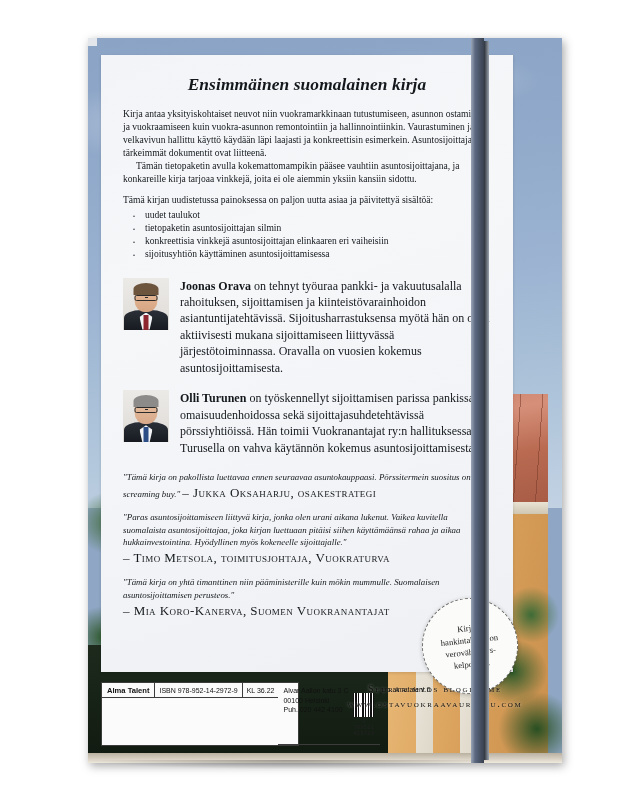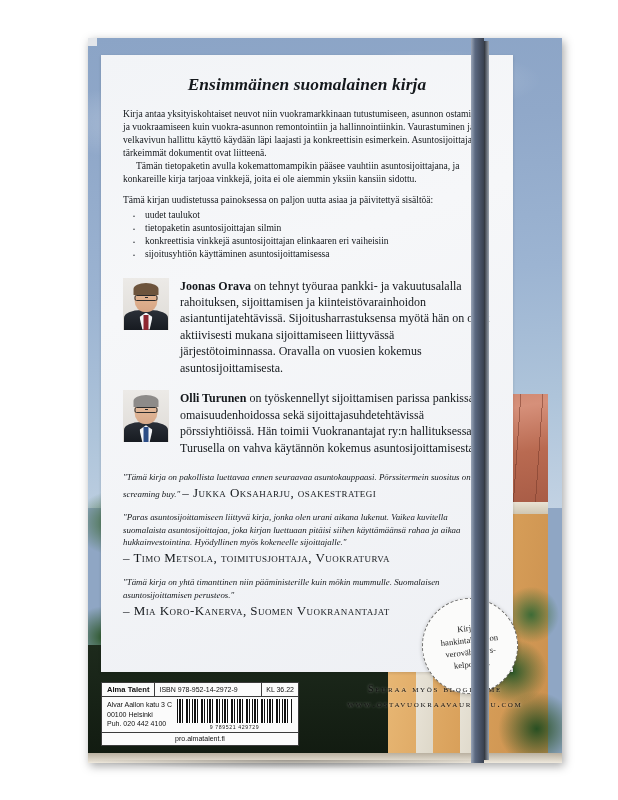--- a/index.html
+++ b/index.html
@@ -264,21 +264,21 @@
 
   
   .pubbox {
     position: absolute;
     left: 13px; top: 644px;
     width: 198px; height: 64px;
     background: #fbfbfb;
     border: 1px solid #3c3c3c;
     font-family: "Liberation Sans", sans-serif;
     color: #111;
-    display: flex; flex-direction: column;
+    display: flex; flex-direction: row;
   }
   .pub-top {
     display: flex; height: 15px;
     border-bottom: 1px solid #3c3c3c;
     align-items: stretch;
   }
   .pub-brand {
     font-size: 7.6px; font-weight: 700;
     padding: 0 5px; display: flex; align-items: center;
     border-right: 1px solid #3c3c3c; white-space: nowrap;

